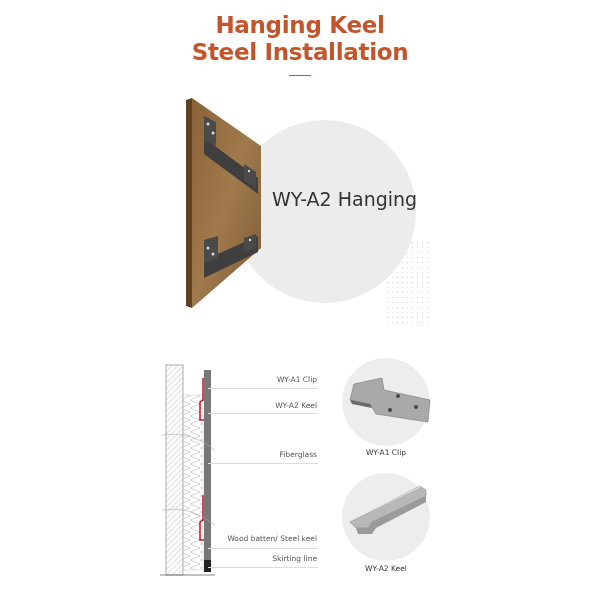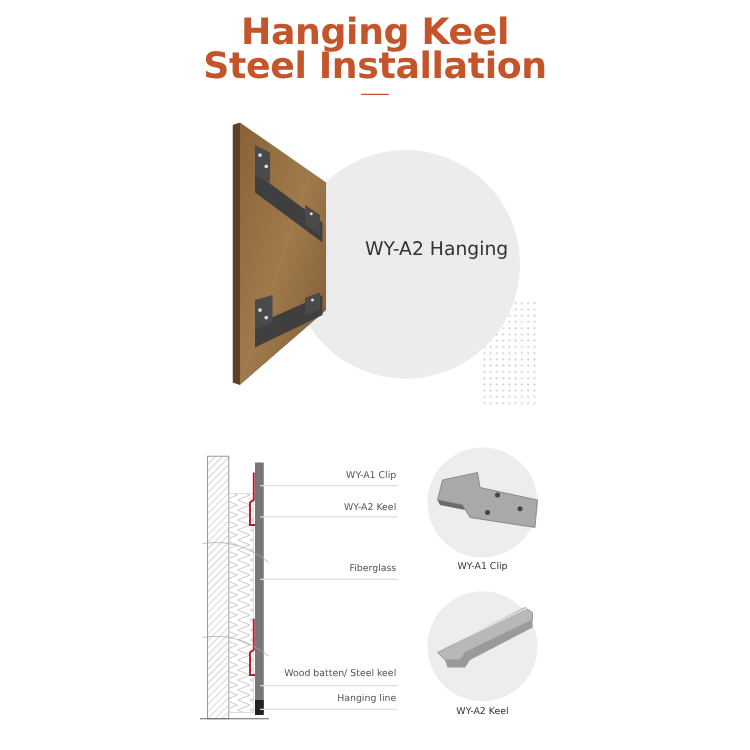--- a/index.html
+++ b/index.html
@@ -1,23 +1,23 @@
 <!DOCTYPE html>
 <html><head>
 <meta charset="utf-8">
 <style>
   html,body{margin:0;padding:0;background:#fff;}
   body{width:600px;height:600px;position:relative;overflow:hidden;font-family:"Liberation Sans",sans-serif;}
-  .title{position:absolute;left:0;width:600px;top:12px;text-align:center;color:#c4552b;font-weight:bold;font-size:29px;line-height:27px;font-family:"DejaVu Sans",sans-serif;letter-spacing:-0.3px;}
+  .title{position:absolute;left:0;width:600px;top:12px;text-align:center;color:#c4552b;font-weight:bold;font-size:23px;line-height:27px;font-family:"DejaVu Sans",sans-serif;letter-spacing:-0.3px;}
   .title-rule{position:absolute;left:289px;top:75px;width:22px;height:1px;background:#c4552b;}
   .hero-circle{position:absolute;left:233px;top:120px;width:183px;height:183px;border-radius:50%;background:#ececec;}
   .dots{position:absolute;left:385px;top:240px;width:45px;height:85px;
     background-image:radial-gradient(#d6d6d6 0.8px, transparent 1px);background-size:5px 5px;}
   .board{position:absolute;left:186px;top:98px;width:75px;height:210px;}
-  .hero-text{position:absolute;left:272px;top:189px;font-size:15px;line-height:20px;color:#333;font-family:"DejaVu Sans",sans-serif;margin-left:20px;}
+  .hero-text{position:absolute;left:272px;top:189px;font-size:19px;line-height:20px;color:#333;font-family:"DejaVu Sans",sans-serif;}
   .label{position:absolute;font-size:7.5px;color:#555;text-align:right;font-family:"DejaVu Sans",sans-serif;}
   .leader{position:absolute;height:1px;background:#ddd;left:208px;width:110px;}
   .pcircle{position:absolute;border-radius:50%;background:#ededed;}
   .plabel{position:absolute;font-size:7.5px;color:#333;text-align:center;font-family:"DejaVu Sans",sans-serif;}
 </style>
 </head>
 <body>
 
 <div class="title">
   <div>Hanging Keel</div>
@@ -79,21 +79,21 @@
 <div class="leader" style="top:388px;"></div>
 <div class="leader" style="top:413px;"></div>
 <div class="leader" style="top:463px;"></div>
 <div class="leader" style="top:548px;"></div>
 <div class="leader" style="top:567px;"></div>
 
 <div class="label" style="right:283px;top:375px;">WY-A1 Clip</div>
 <div class="label" style="right:283px;top:401px;">WY-A2 Keel</div>
 <div class="label" style="right:283px;top:450px;">Fiberglass</div>
 <div class="label" style="right:283px;top:534px;text-align:center;">Wood batten/ Steel keel</div>
-<div class="label" style="right:283px;top:554px;">Hanging line</div>
+<div class="label" style="right:283px;top:554px;">Skirting line</div>
 
 <div class="pcircle" style="left:342px;top:358px;width:88px;height:88px;"></div>
 <svg style="position:absolute;left:342px;top:370px;" width="92" height="60" viewBox="0 0 92 60">
   <polygon points="12,14 40,8 42,20 88,30 86,52 34,44 28,34 8,30" fill="#a9a9a9" stroke="#777" stroke-width="0.6"></polygon>
   <polygon points="8,30 28,34 30,38 10,34" fill="#6b6b6b"></polygon>
   <circle cx="56" cy="26" r="2" fill="#444"></circle>
     <circle cx="48" cy="40" r="2" fill="#444"></circle>
     <circle cx="74" cy="37" r="2" fill="#444"></circle>
 </svg>
 <div class="plabel" style="left:342px;width:88px;top:448px;">WY-A1 Clip</div>

